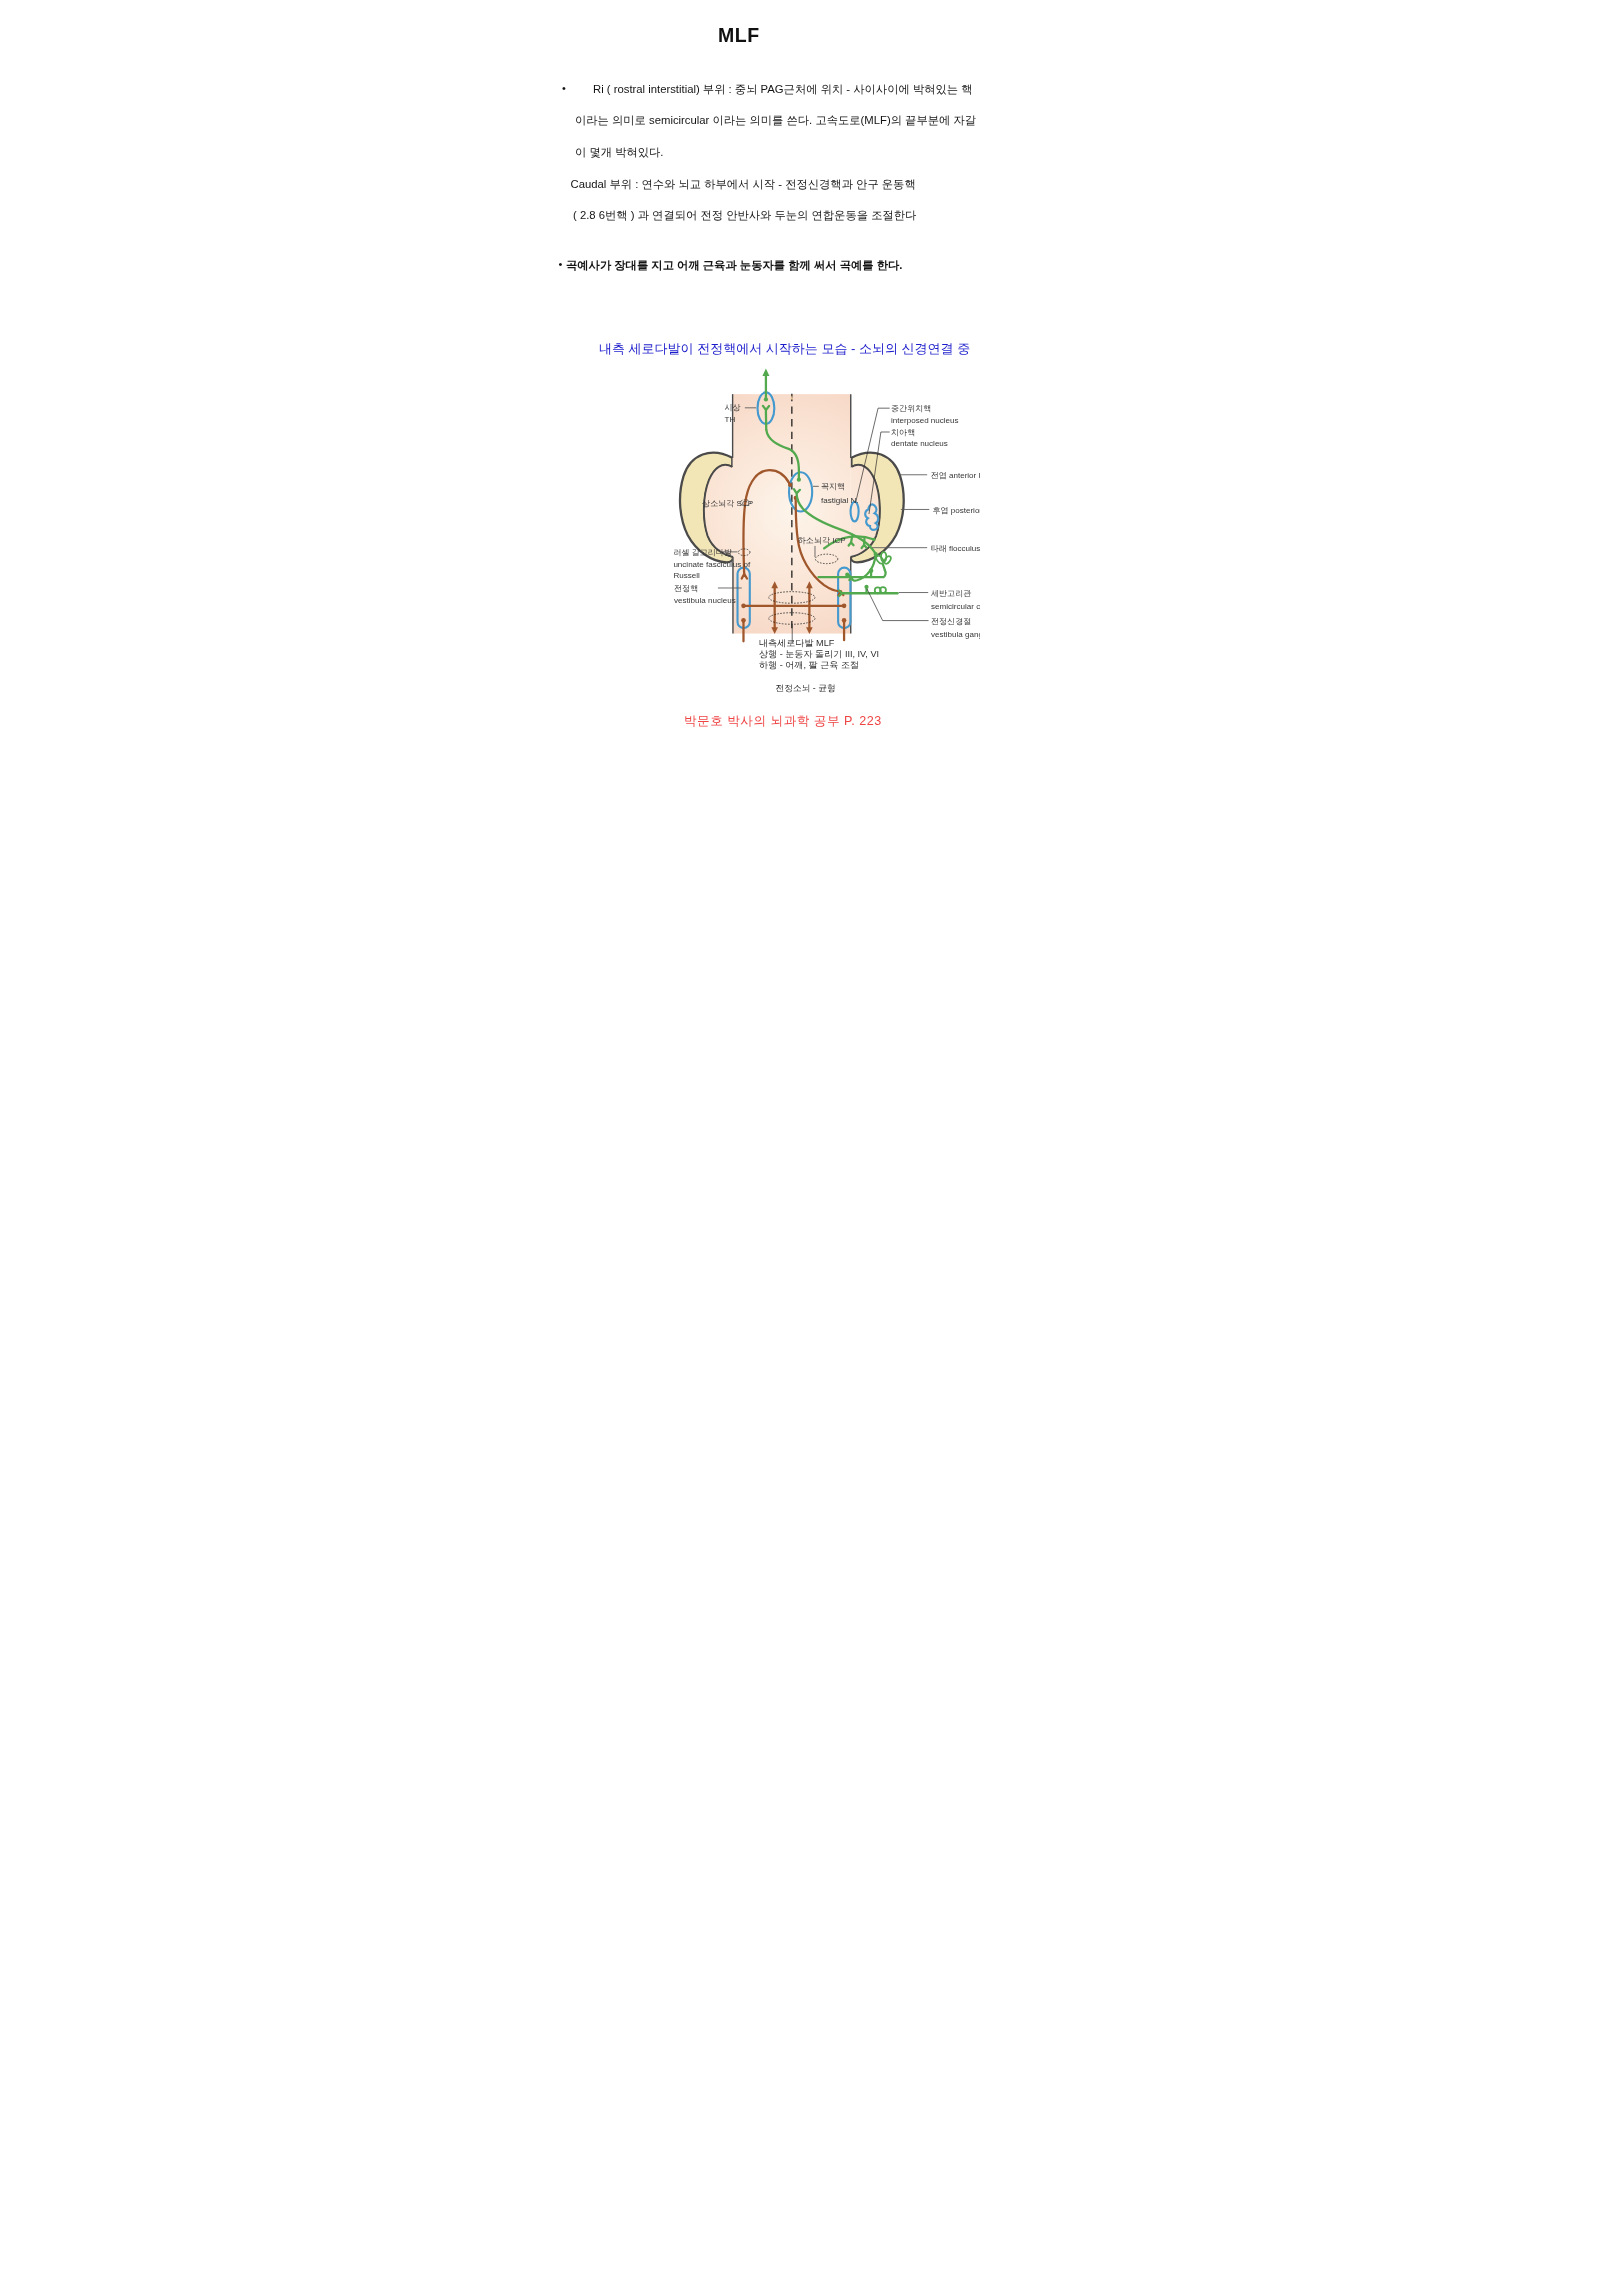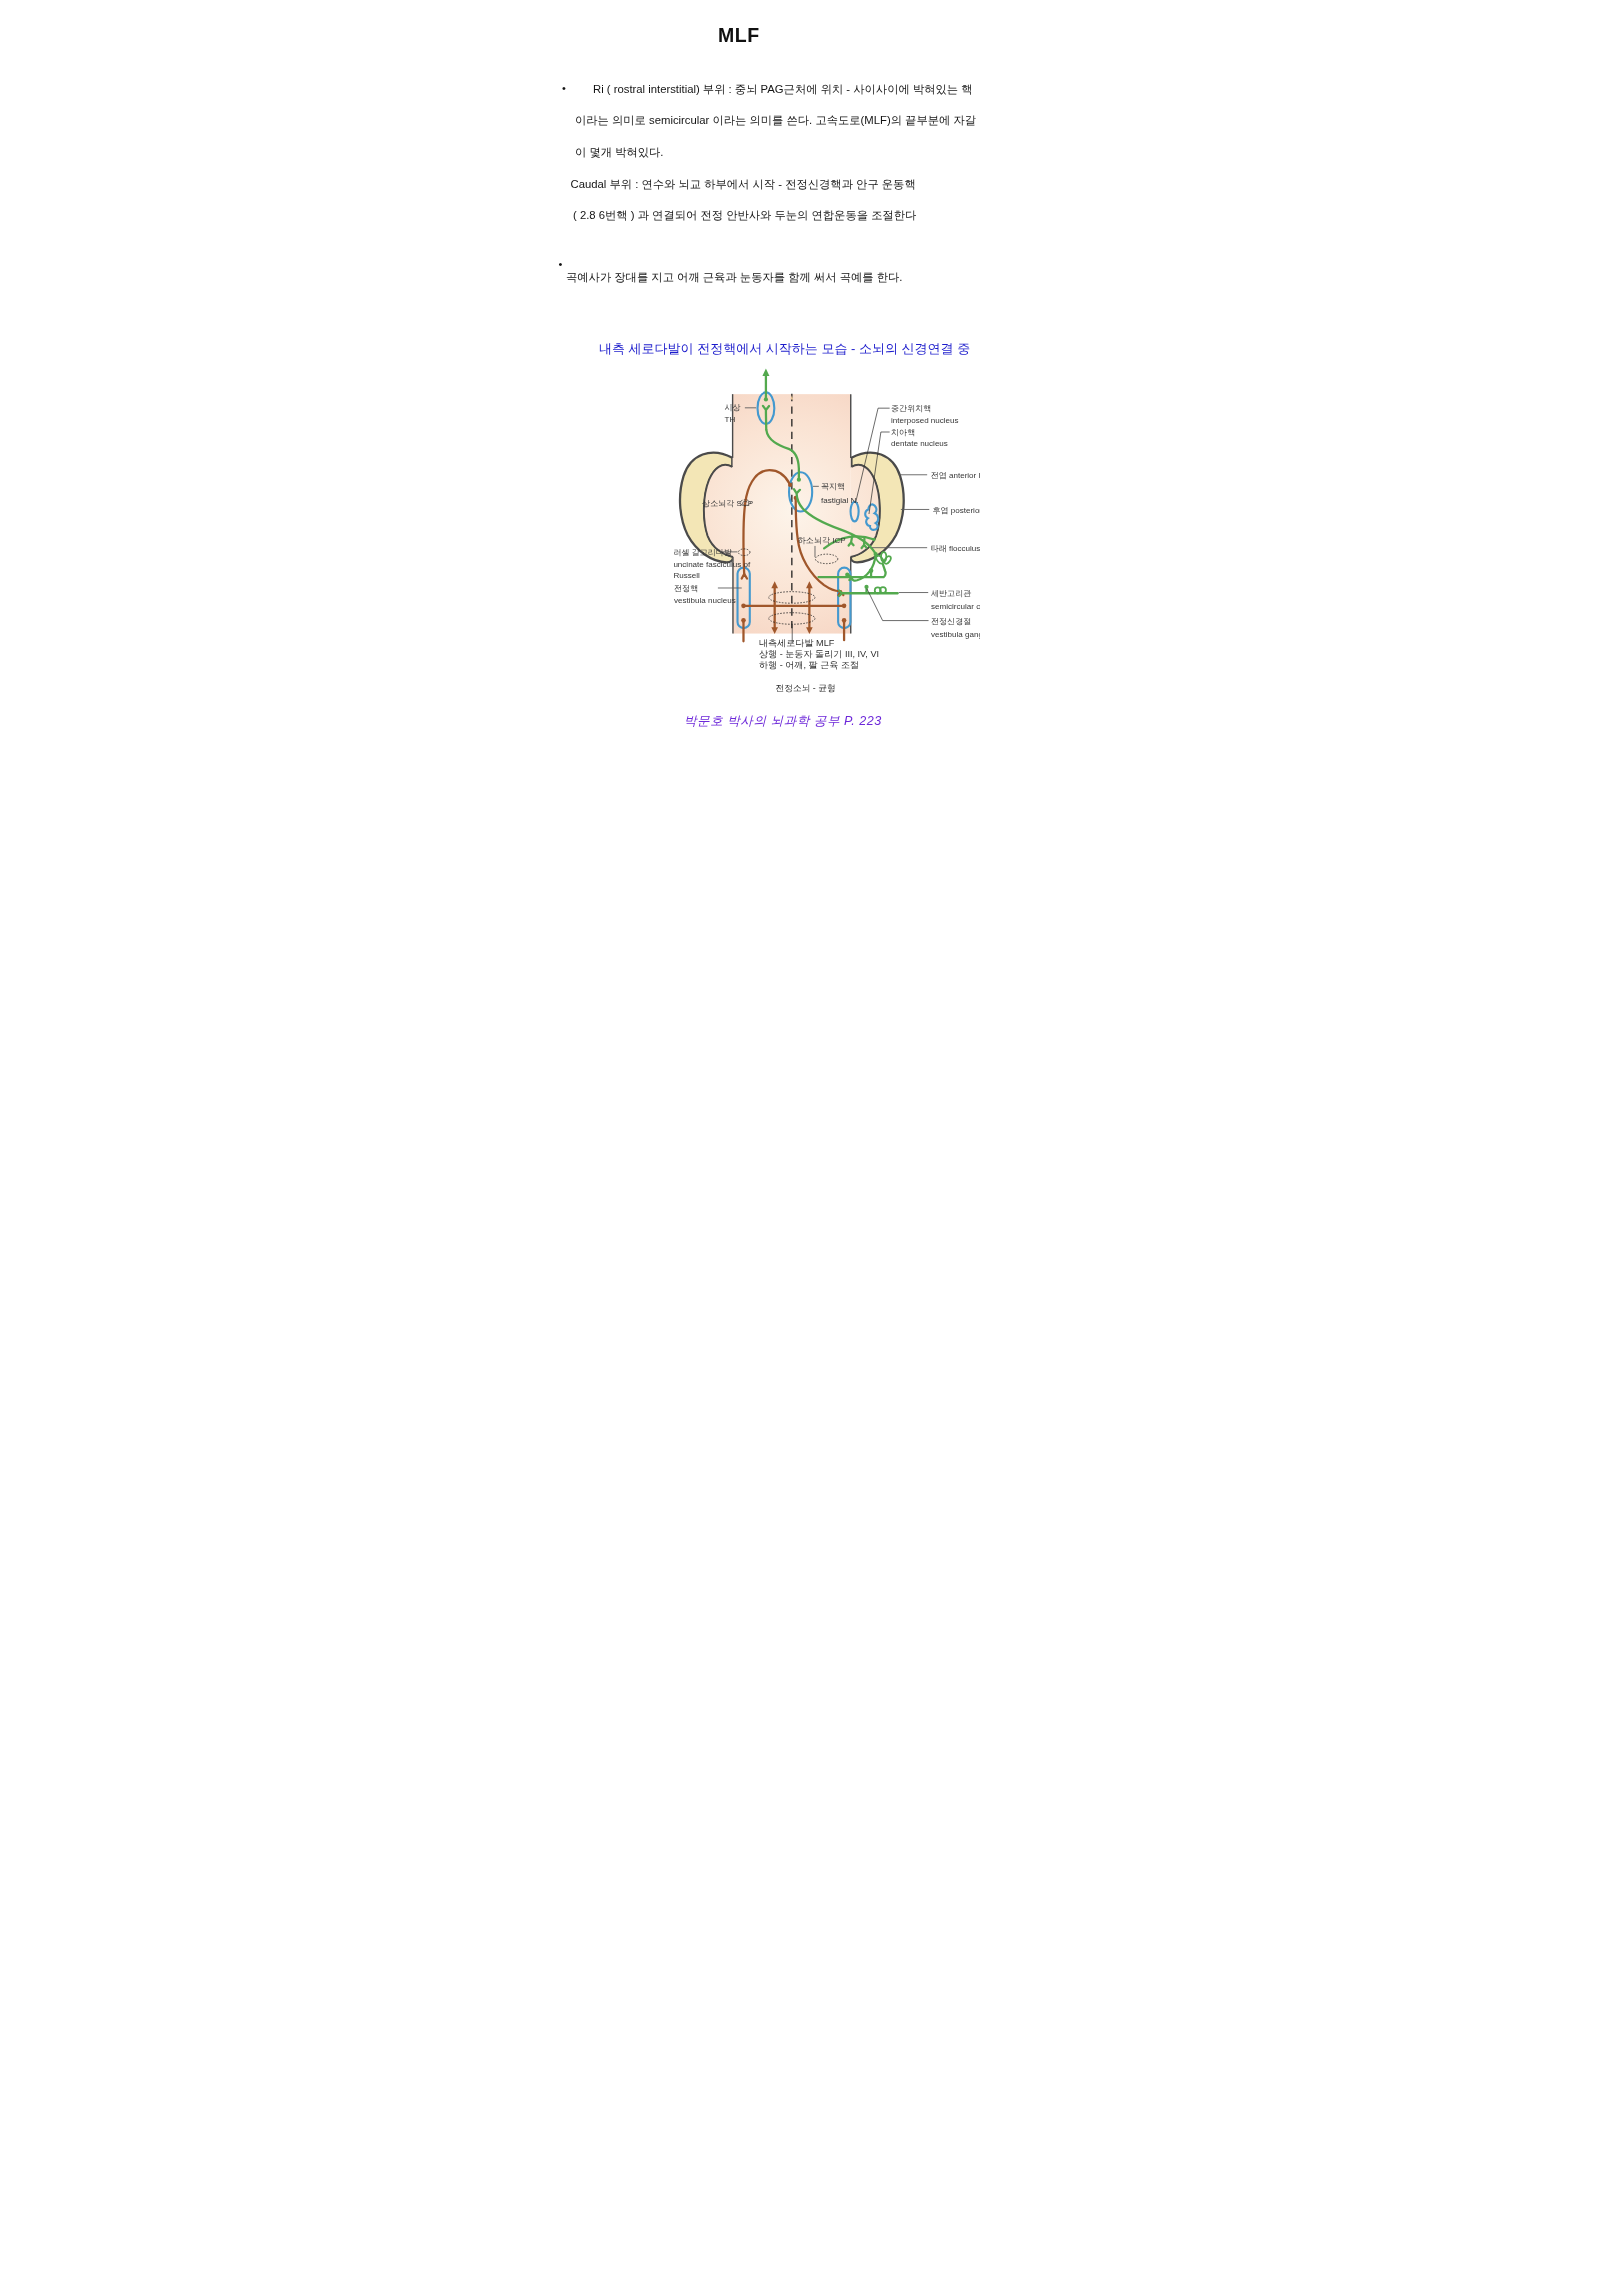--- a/index.html
+++ b/index.html
@@ -2,40 +2,40 @@
 <html style="font-size:8.4px"><head>
 <meta charset="utf-8">
 <style>
   html,body{margin:0;padding:0;background:#ffffff;}
   body{font-family:"Liberation Sans","DejaVu Sans",sans-serif;}
   .page{position:relative;width:541px;height:765px;background:#ffffff;overflow:hidden;margin:3px auto;}
   .title{position:absolute;left:177px;top:21px;font-size:19.5px;font-weight:bold;color:#111111;letter-spacing:0.5px;}
   .bodyline{position:absolute;font-size:11.3px;color:#141414;white-space:nowrap;letter-spacing:0px;}
   .bullet{position:absolute;font-size:11px;color:#141414;}
   .subtitle{position:absolute;left:50px;top:337px;font-size:13px;color:#1b1bcc;white-space:nowrap;padding-left:8px;}
-  .footer{position:absolute;left:143px;top:710px;font-size:12.6px;color:#6d28d9;white-space:nowrap;letter-spacing:0.5px;font-style:italic;}
+  .footer{position:absolute;left:143px;top:710px;font-size:12.6px;color:#ef4444;white-space:nowrap;letter-spacing:0.5px;}
   .diagram-wrap{position:absolute;left:123px;top:361px;width:316px;height:333px;}
   svg text{font-family:"Liberation Sans","DejaVu Sans",sans-serif;}
 </style>
 </head>
 <body>
 
 <div class="page">
 
   <div class="title">MLF</div>
 
   <span class="bullet" style="left:21px;top:79px;">•</span>
   <div class="bodyline" style="left:36px;top:79px;padding-left:16px;">Ri ( rostral interstitial) 부위 : 중뇌 PAG근처에 위치 -  사이사이에 박혀있는 핵</div>
   <div class="bodyline" style="left:34px;top:110px;">이라는 의미로 semicircular 이라는 의미를 쓴다. 고속도로(MLF)의 끝부분에 자갈</div>
   <div class="bodyline" style="left:34px;top:142px;">이 몇개 박혀있다.</div>
   <div class="bodyline" style="left:29.5px;top:174px;">Caudal 부위 : 연수와 뇌교 하부에서 시작 - 전정신경핵과 안구 운동핵</div>
   <div class="bodyline" style="left:32px;top:205px;">( 2.8 6번핵 ) 과 연결되어 전정 안반사와 두눈의 연합운동을 조절한다</div>
 
   <span class="bullet" style="left:17.4px;top:255px;">•</span>
-  <div class="bodyline" style="left:25px;top:267px;">곡예사가 장대를 지고 어깨 근육과 눈동자를 함께 써서 곡예를 한다.</div>
+  <div class="bodyline" style="left:25px;top:255px;font-weight:bold;">곡예사가 장대를 지고 어깨 근육과 눈동자를 함께 써서 곡예를 한다.</div>
 
   <div class="subtitle">내측 세로다발이 전정핵에서 시작하는 모습 - 소뇌의 신경연결 중</div>
 
   <div class="diagram-wrap">
   <svg width="316" height="333" viewBox="700 2060 1800 1900">
     <defs>
       <radialGradient id="pinkGrad" gradientUnits="userSpaceOnUse" cx="1425" cy="2900" r="1000">
         <stop offset="0" stop-color="#fdf4ea"></stop>
         <stop offset="0.5" stop-color="#fae3d3"></stop>
         <stop offset="1" stop-color="#f4cdba"></stop>

